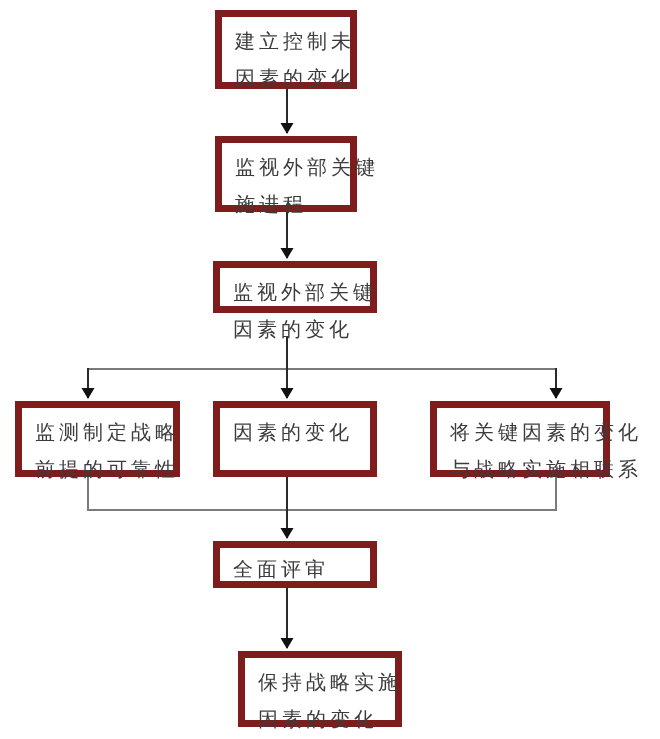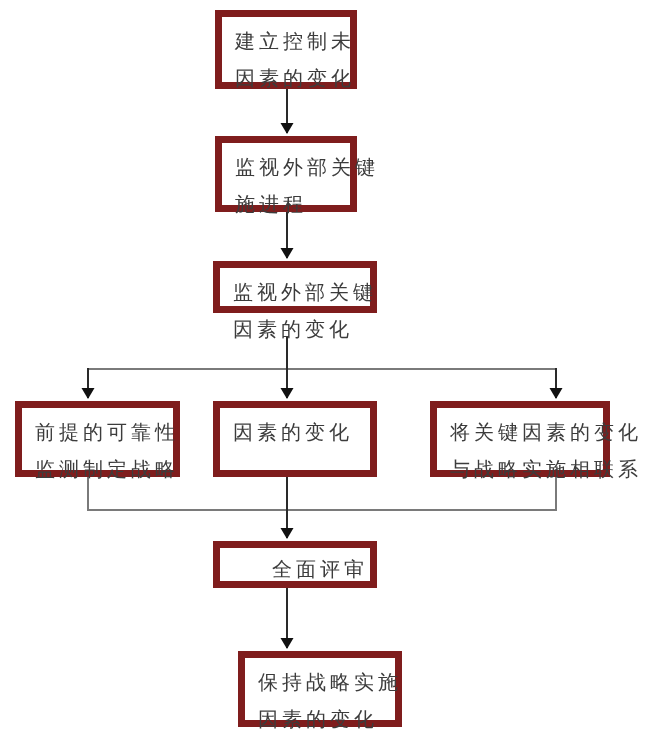--- a/index.html
+++ b/index.html
@@ -71,34 +71,34 @@
     <div class="ln">监视外部关键</div>
     <div class="ln">施进程</div>
   </div>
 
   <div class="node" style="left:213px; top:261px; width:164px; height:52px;">
     <div class="ln">监视外部关键</div>
     <div class="ln">因素的变化</div>
   </div>
 
   <div class="node" style="left:15px; top:401px; width:165px; height:76px;">
+    <div class="ln">监测制定战略</div>
     <div class="ln">前提的可靠性</div>
-    <div class="ln">监测制定战略</div>
   </div>
 
   <div class="node" style="left:213px; top:401px; width:164px; height:76px;">
     <div class="ln">因素的变化</div>
   </div>
 
   <div class="node" style="left:430px; top:401px; width:180px; height:76px;">
     <div class="ln">将关键因素的变化</div>
     <div class="ln">与战略实施相联系</div>
   </div>
 
-  <div class="node" style="left:213px; top:541px; width:164px; height:47px; padding-top:3px;text-align:right;">
+  <div class="node" style="left:213px; top:541px; width:164px; height:47px; padding-top:3px;">
     <div class="ln">全面评审</div>
   </div>
 
   <div class="node" style="left:213px; top:651px; width:164px; height:76px;margin-left:25px;">
     <div class="ln">保持战略实施</div>
     <div class="ln">因素的变化</div>
   </div>
 
 </div>
 

